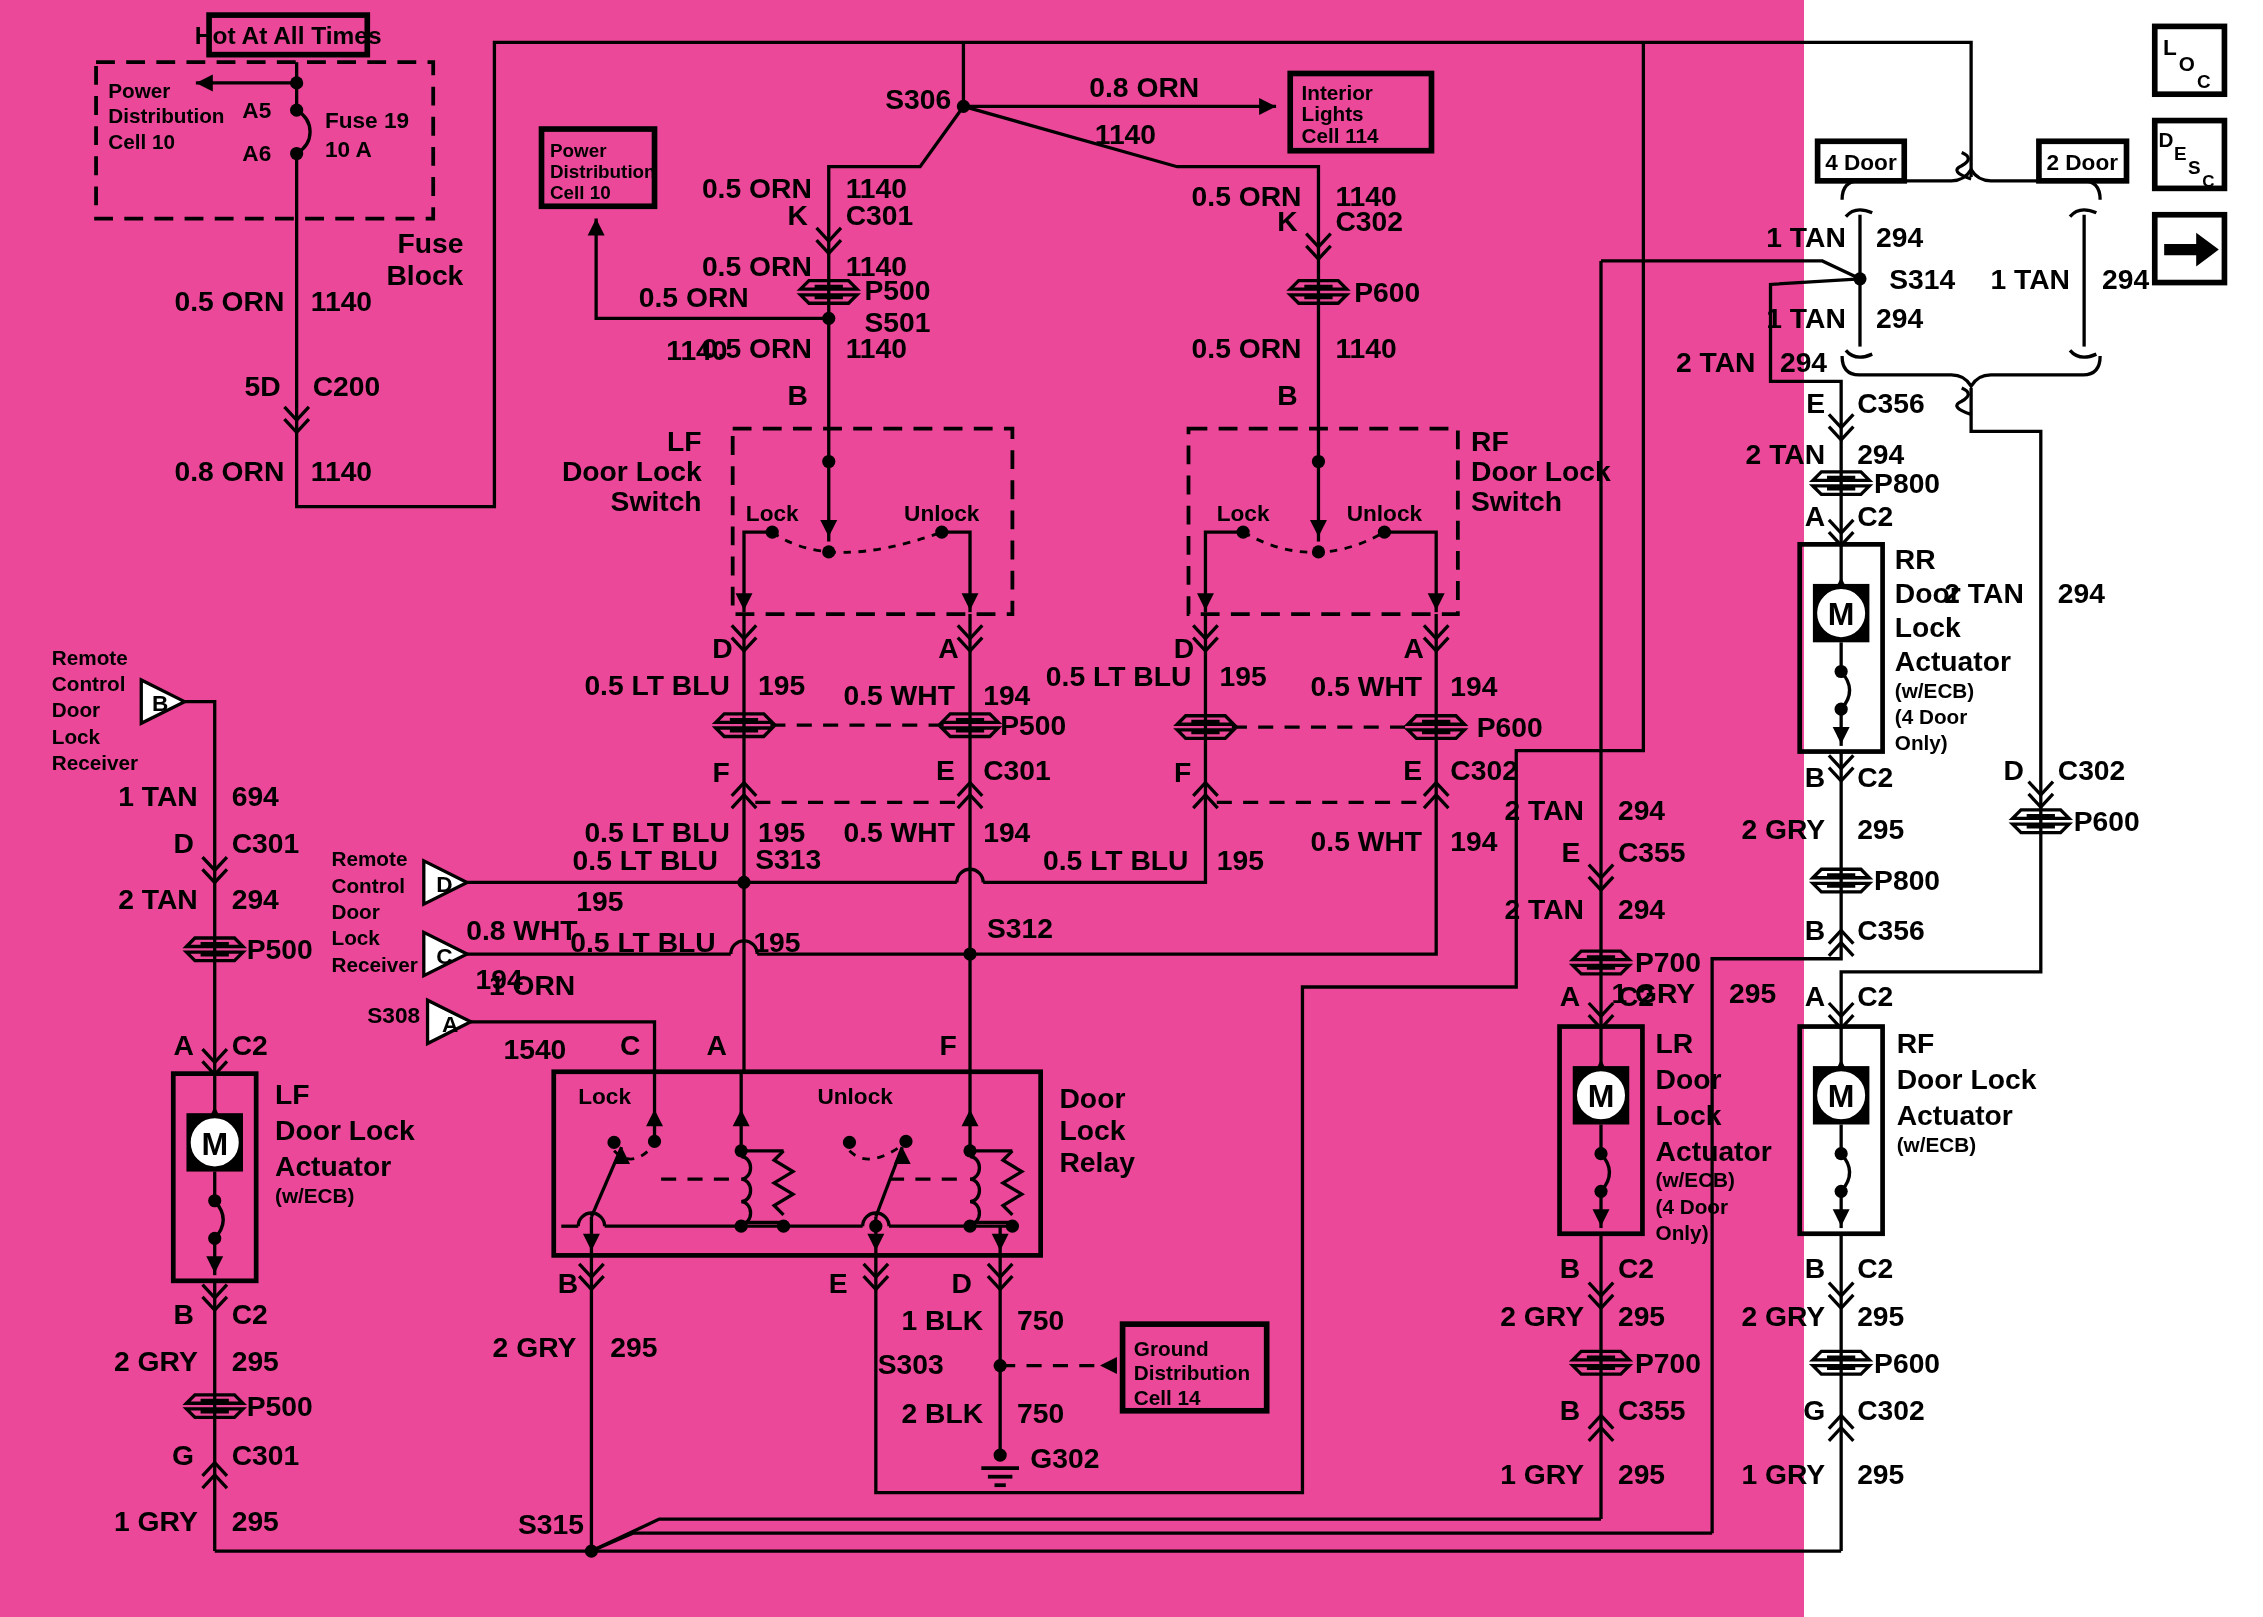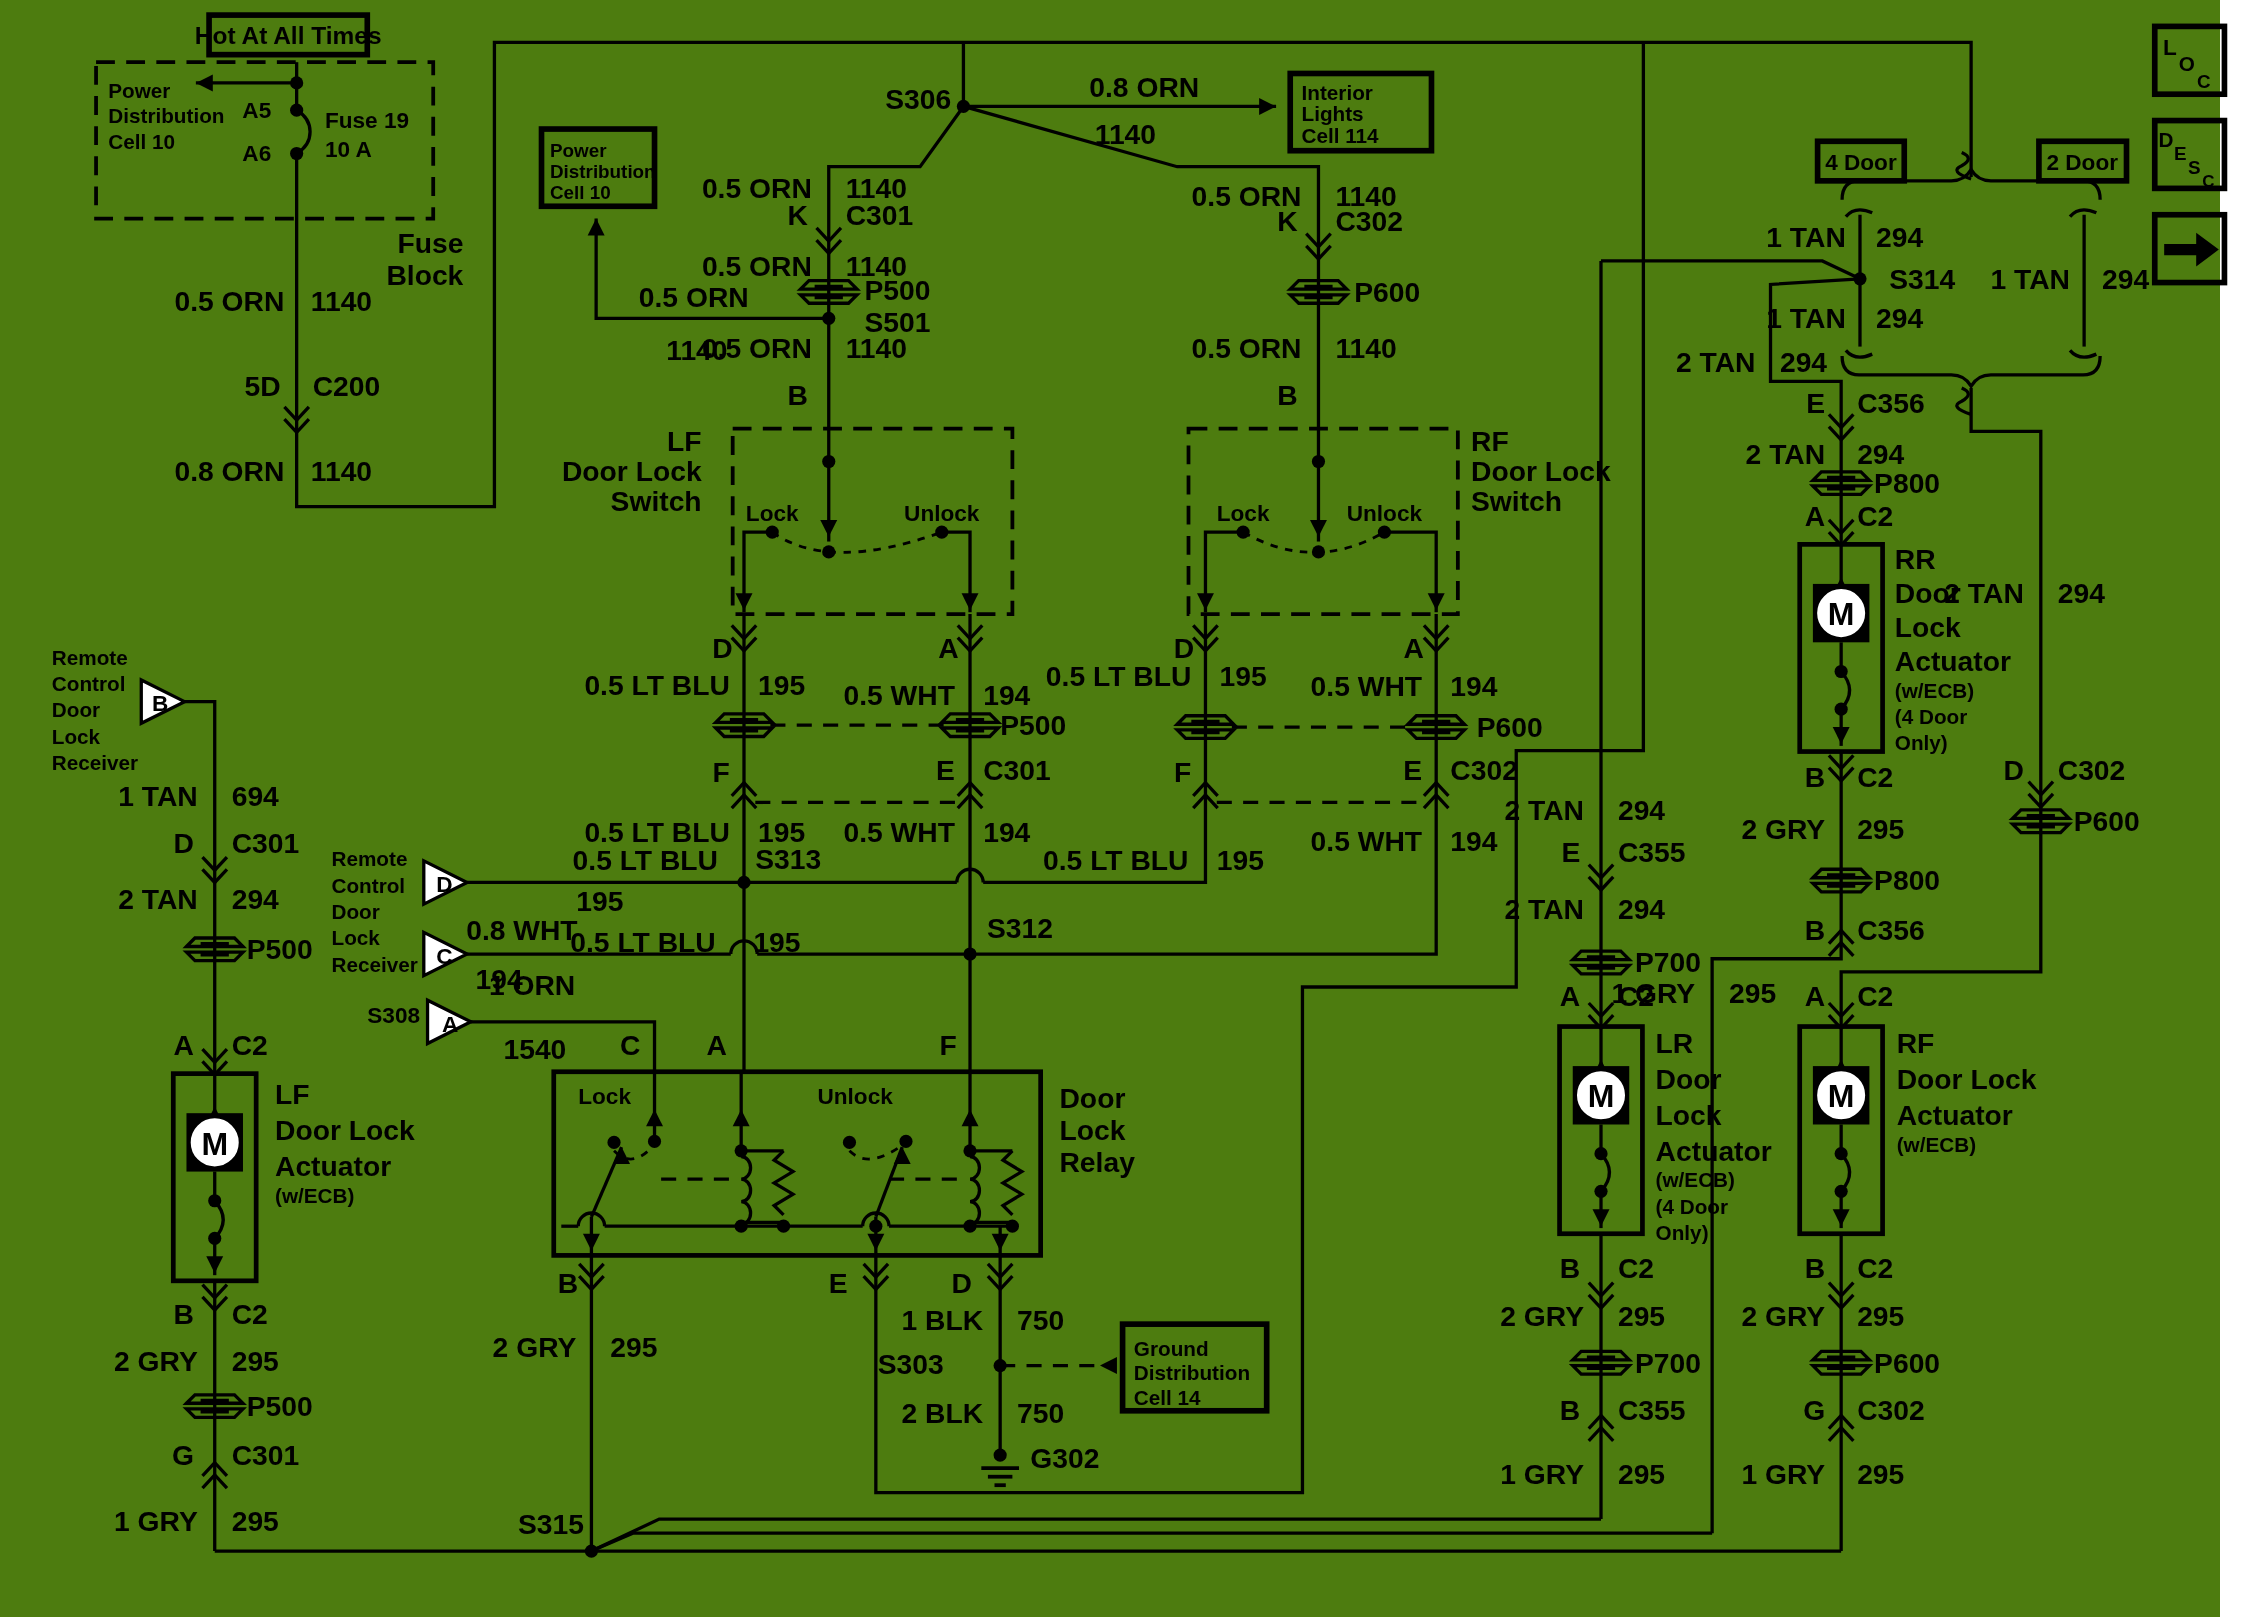--- a/index.html
+++ b/index.html
@@ -1,16 +1,16 @@
 <!DOCTYPE html>
 <html style="font-size:15px"><head>
 <meta charset="utf-8">
 <style>
   html,body{margin:0;padding:0;background:#fff;}
-  #stage{position:relative;width:2220px;height:1618px;background:#4d7c0f;font-family:"Liberation Sans",sans-serif;}
+  #stage{position:relative;width:1804px;height:1618px;background:#ec4899;font-family:"Liberation Sans",sans-serif;}
   svg text{font-family:"Liberation Sans","DejaVu Sans",sans-serif;fill:#000;}
 </style>
 </head>
 <body>
 
 <div id="stage">
   <svg id="dsvg" viewBox="0 0 2404 1718" width="2264" height="1618">
       <rect x="222" y="16" width="168" height="42" fill="none" stroke="#000000" stroke-width="6"></rect>
       <rect x="102" y="66" width="358" height="166" fill="none" stroke="#000000" stroke-width="4" stroke-dasharray="20,12"></rect>
       <rect x="575" y="137" width="120" height="82" fill="none" stroke="#000000" stroke-width="6"></rect>

